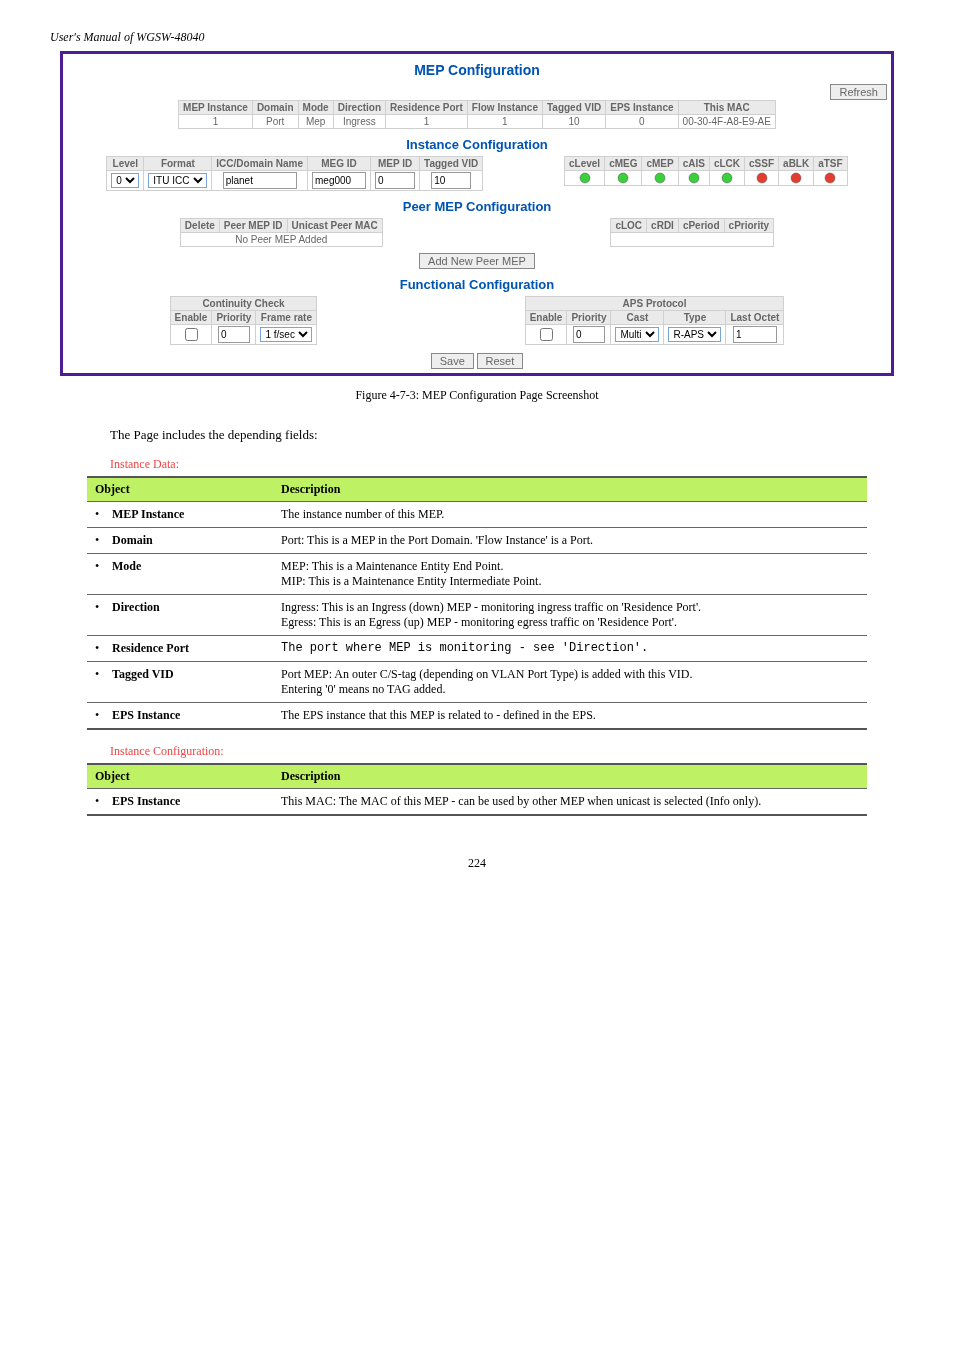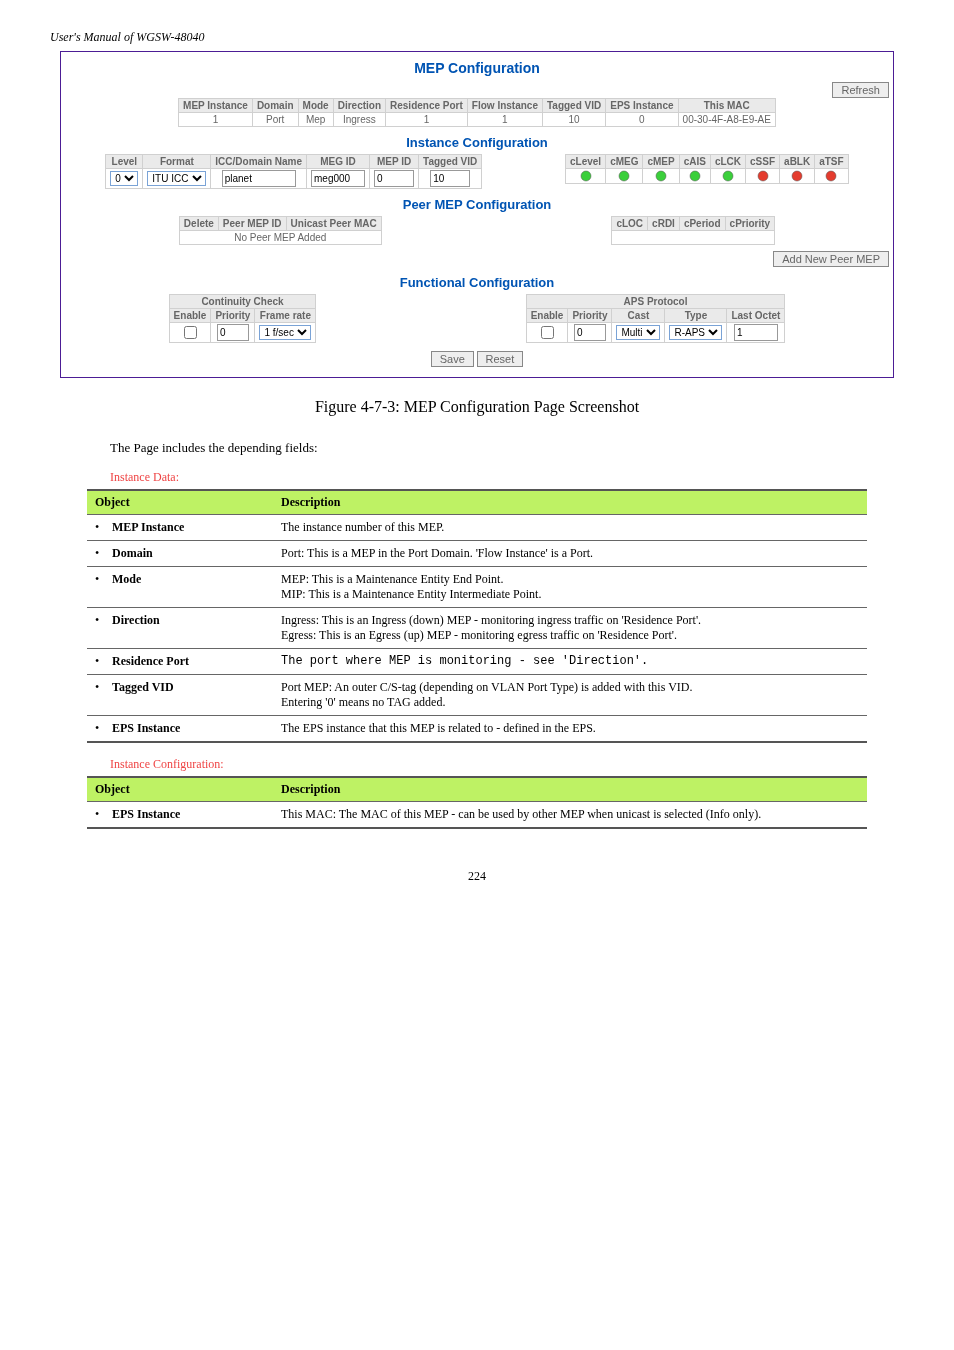--- a/index.html
+++ b/index.html
@@ -13,23 +13,23 @@
   .page{
     padding:30px 50px 40px 50px;
   }
   .manual-line{
     font-style:italic;
     font-size:12px;
     color:#000;
     margin-bottom:6px;
   }
   .figure-wrap{
-    border:1px solid #4c1d95;
+    border:3px solid #4c1d95;
     margin:0 10px 12px 10px;
-    padding:6px 4px 10px;
+    padding:6px 4px 4px;
     font-family:Verdana,Arial,sans-serif;
     font-size:10px;
     color:#666;
   }
   .figure-wrap .fig-title{
     color:#0054b3;font-weight:bold;font-size:14px;text-align:center;margin:2px 0 6px;
   }
   .figure-wrap .fig-sect{
     color:#0054b3;font-weight:bold;font-size:13px;text-align:center;margin:8px 0 4px;
   }
@@ -45,21 +45,21 @@
     text-align:center;white-space:nowrap;
   }
   .ftbl th{background:#eaeaea;}
   .ftbl td{background:#fff;}
   .sel{font:10px Arial;border:1px solid #7aa3d6;background:#fff;}
   .tin{font:10px Arial;border:1px solid #999;background:#fff;width:52px;height:13px;}
   svg.led{vertical-align:middle;}
   .sub-tbls{display:flex;justify-content:center;gap:2px;align-items:flex-start;}
 
   .caption{
-    text-align:center;font-size:16px;margin:20px 0 24px;font-family:Liberation Serif, serif;
+    text-align:center;font-size:12px;margin:12px 0 24px;font-family:Liberation Serif, serif;
   }
   .body-text{font-size:13px;margin:10px 60px 6px;}
   .obj-title{color:#ef4444;font-size:12px;font-weight:normal;margin:14px 0 4px 60px;}
 
   table.obj{
     border-collapse:collapse;width:780px;margin:0 auto 6px auto;
   }
   table.obj tr.top td,table.obj tr.top th{border-top:2.5px double #555;}
   table.obj tr.bot td,table.obj tr.bot th{border-bottom:2.5px double #555;}
   table.obj th{
@@ -201,21 +201,21 @@
           <th>cRDI</th>
           <th>cPeriod</th>
           <th>cPriority</th>
         </tr>
         <tr>
               <td colspan="4">&nbsp;</td>
             </tr>
       </tbody>
         </table>
     </div>
-    <div style="text-align:right;margin-top:6px">
+    <div style="text-align:center;margin-top:6px">
       <span class="btn">Add New Peer MEP</span>
     </div>
 
     <div class="fig-sect">Functional Configuration</div>
     <div class="sub-tbls">
       <table class="ftbl">
         <tbody>
             <tr>
               <th colspan="3">Continuity Check</th>
             </tr>

